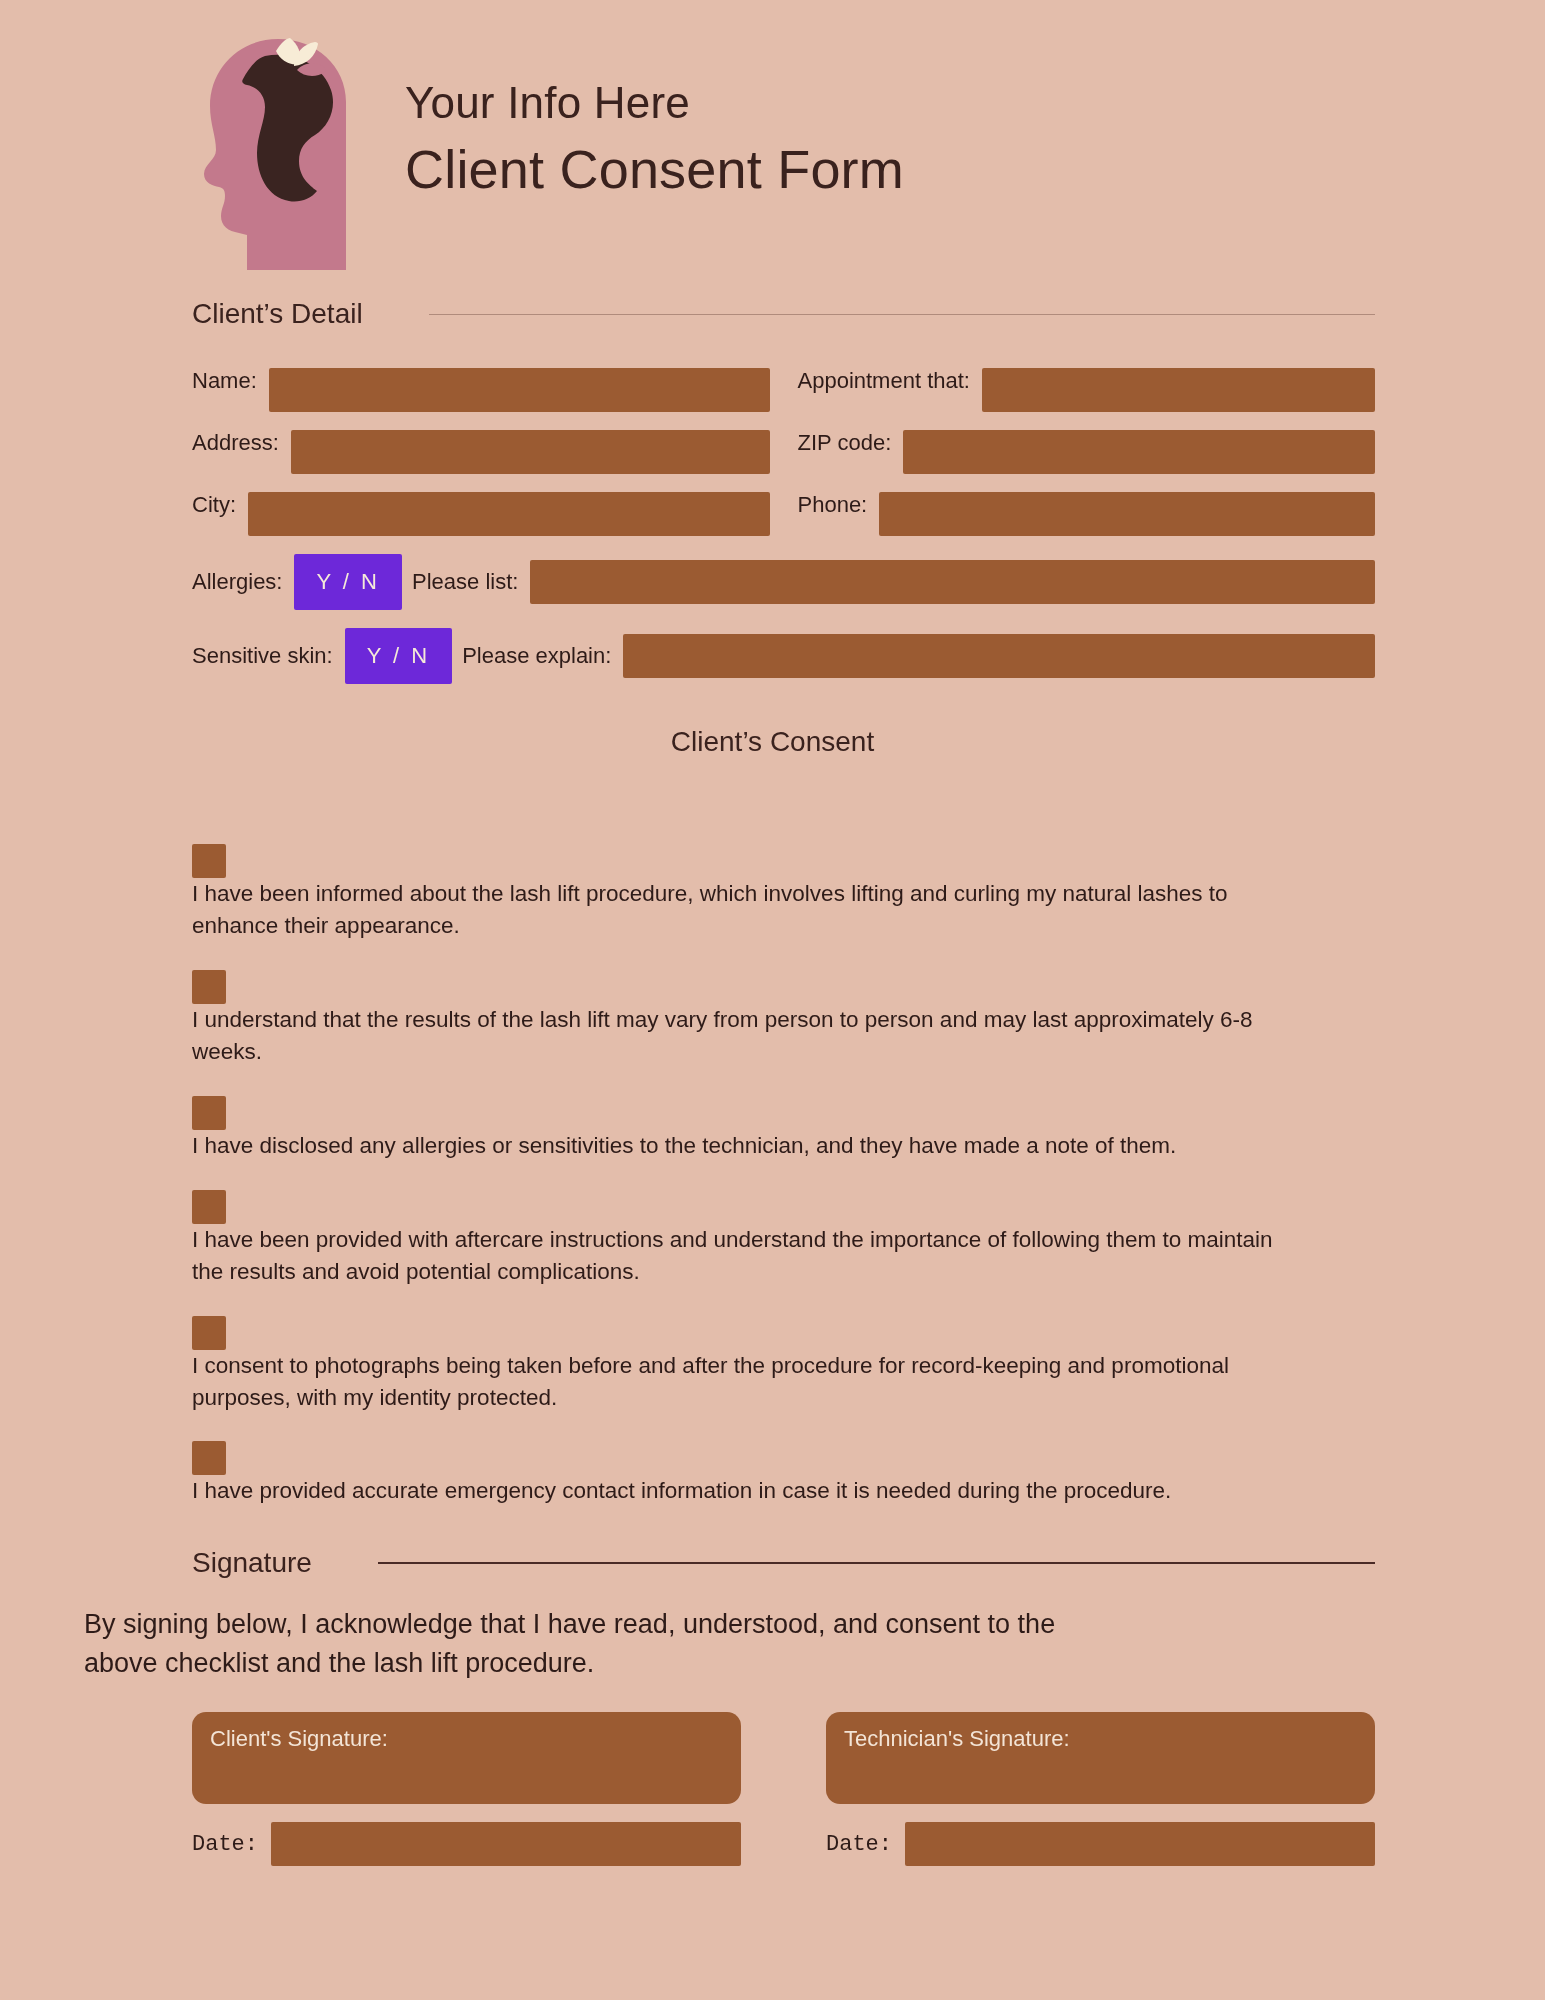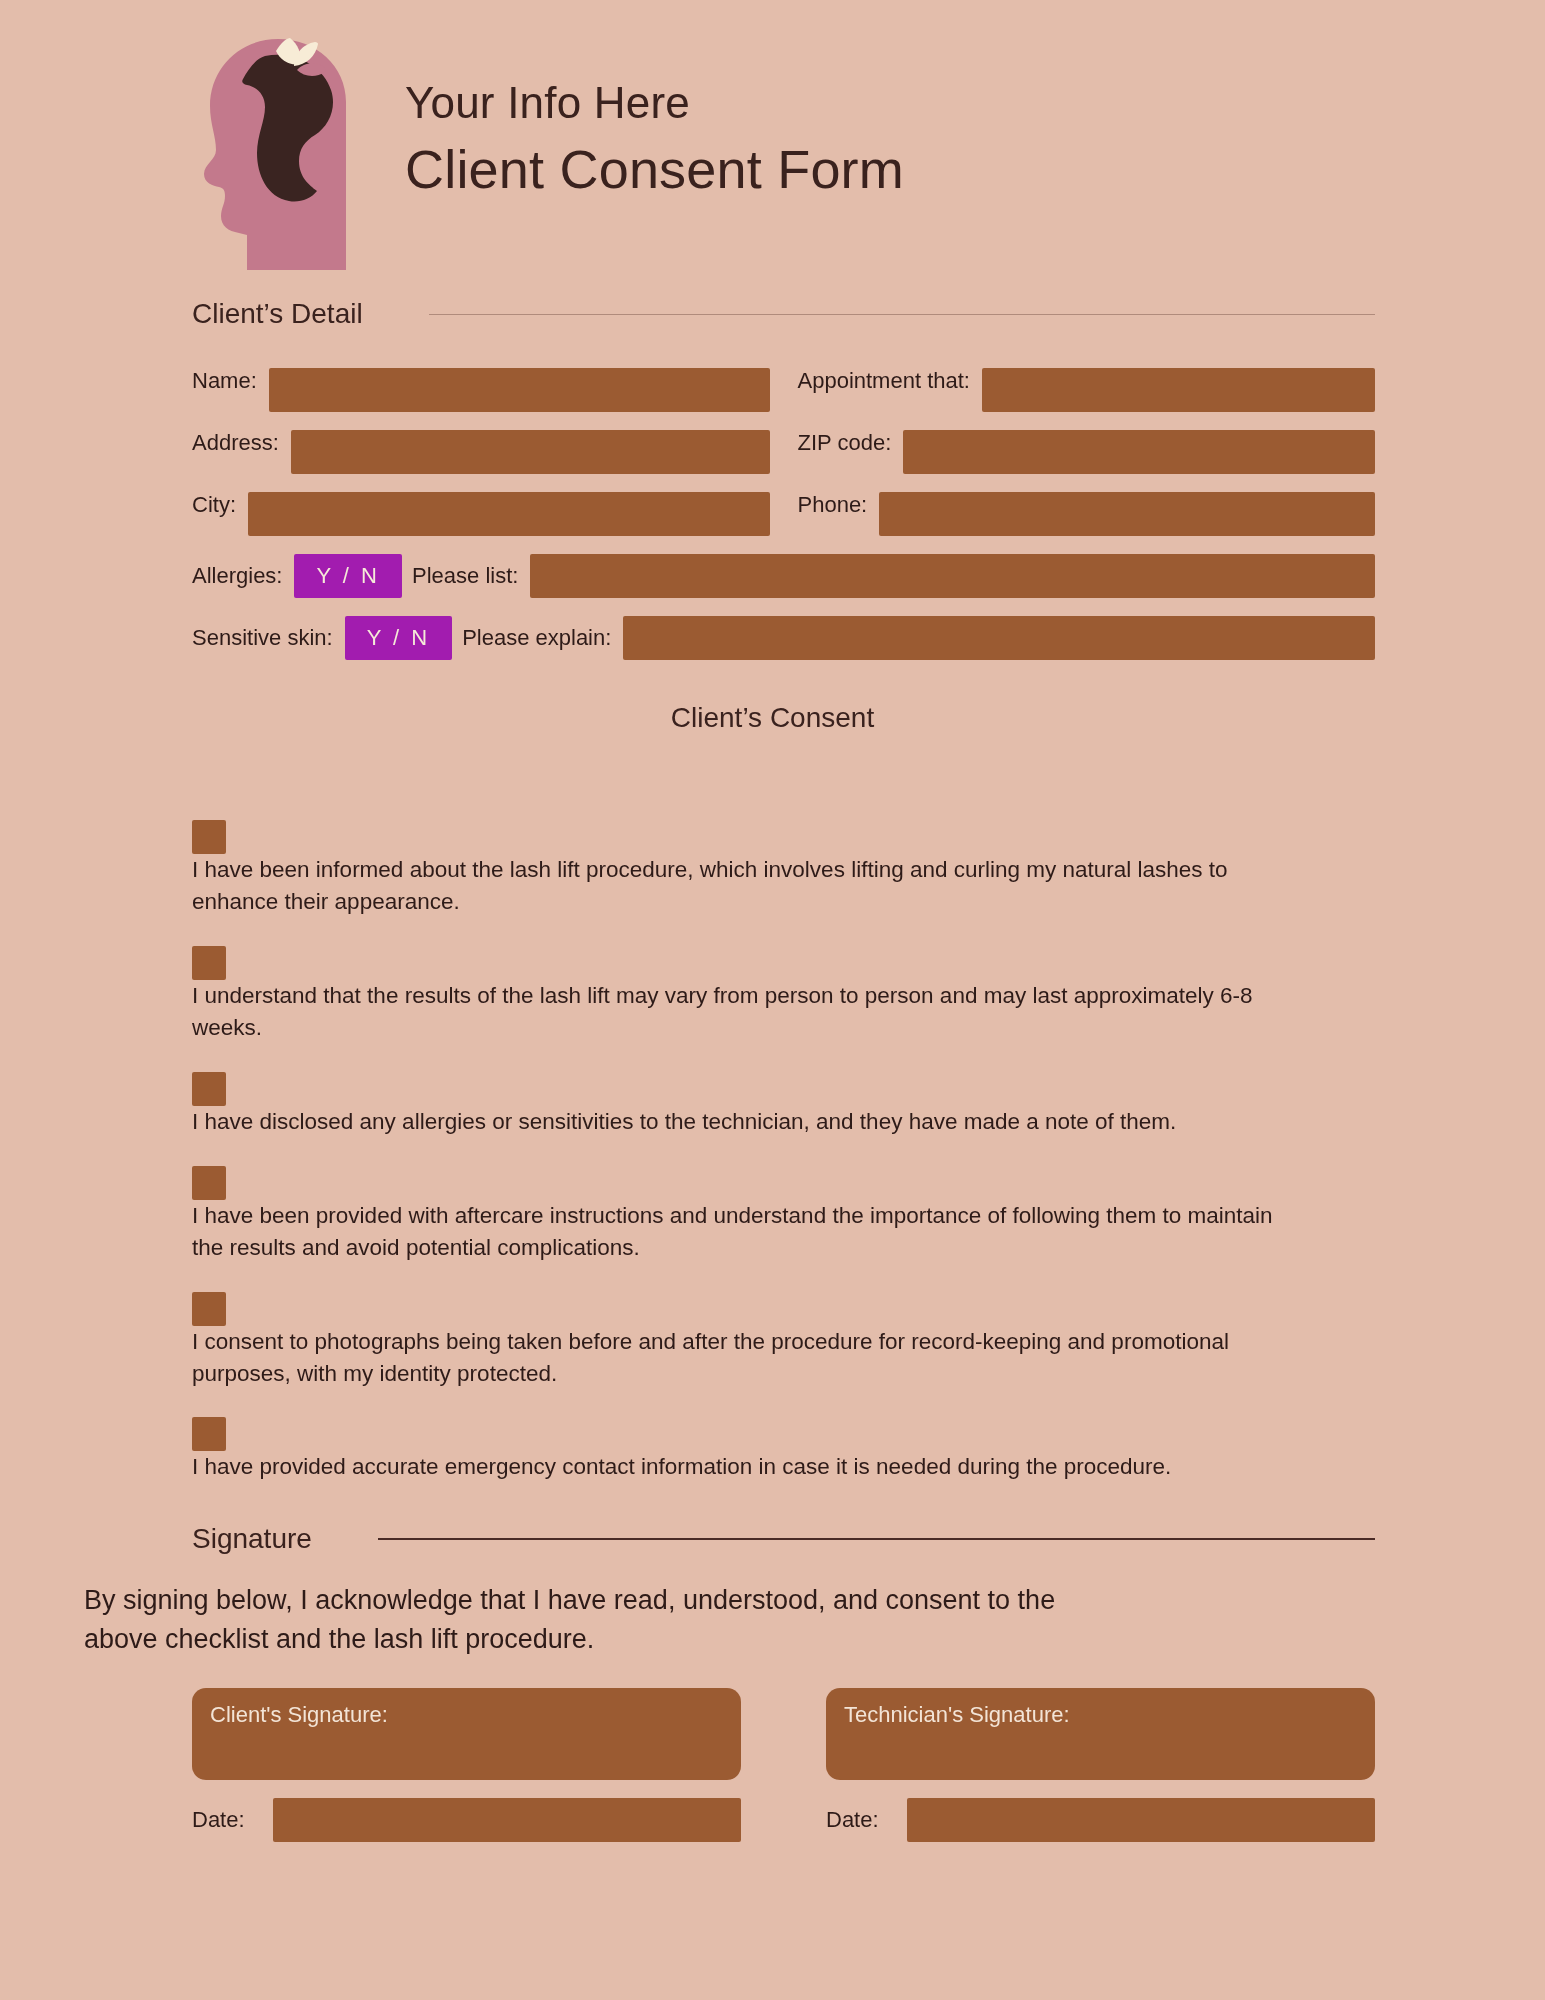--- a/index.html
+++ b/index.html
@@ -98,22 +98,22 @@
     white-space: nowrap;
     padding-right: 12px;
   }
   .fillbox {
     background: #9b5b32;
     height: 44px;
     border-radius: 2px;
     flex: 1 1 auto;
   }
   .yn {
-    background: #a21caf;
-    height: 44px;
+    background: #6d28d9;
+    height: 56px;
     border-radius: 2px;
     color: #f6ead9;
     font-size: 22px;
     display: flex;
     align-items: center;
     justify-content: center;
     letter-spacing: 3px;
     padding: 0 22px;
     flex: 0 0 auto;
     margin-right: 10px;
@@ -170,21 +170,21 @@
     border-radius: 14px;
     color: #f3e4d6;
     font-size: 22px;
     padding: 14px 18px;
   }
   .date-row {
     display: flex;
     align-items: center;
     margin-top: 18px;
   }
-  .date-row .fld-label { padding-right: 28px; }
+  .date-row .fld-label { padding-right: 13px; font-family: Liberation Mono, monospace; }
   .date-fill {
     background: #9b5b32;
     height: 44px;
     border-radius: 2px;
     flex: 1 1 auto;
   }
 </style>
 </head>
 <body>
 

